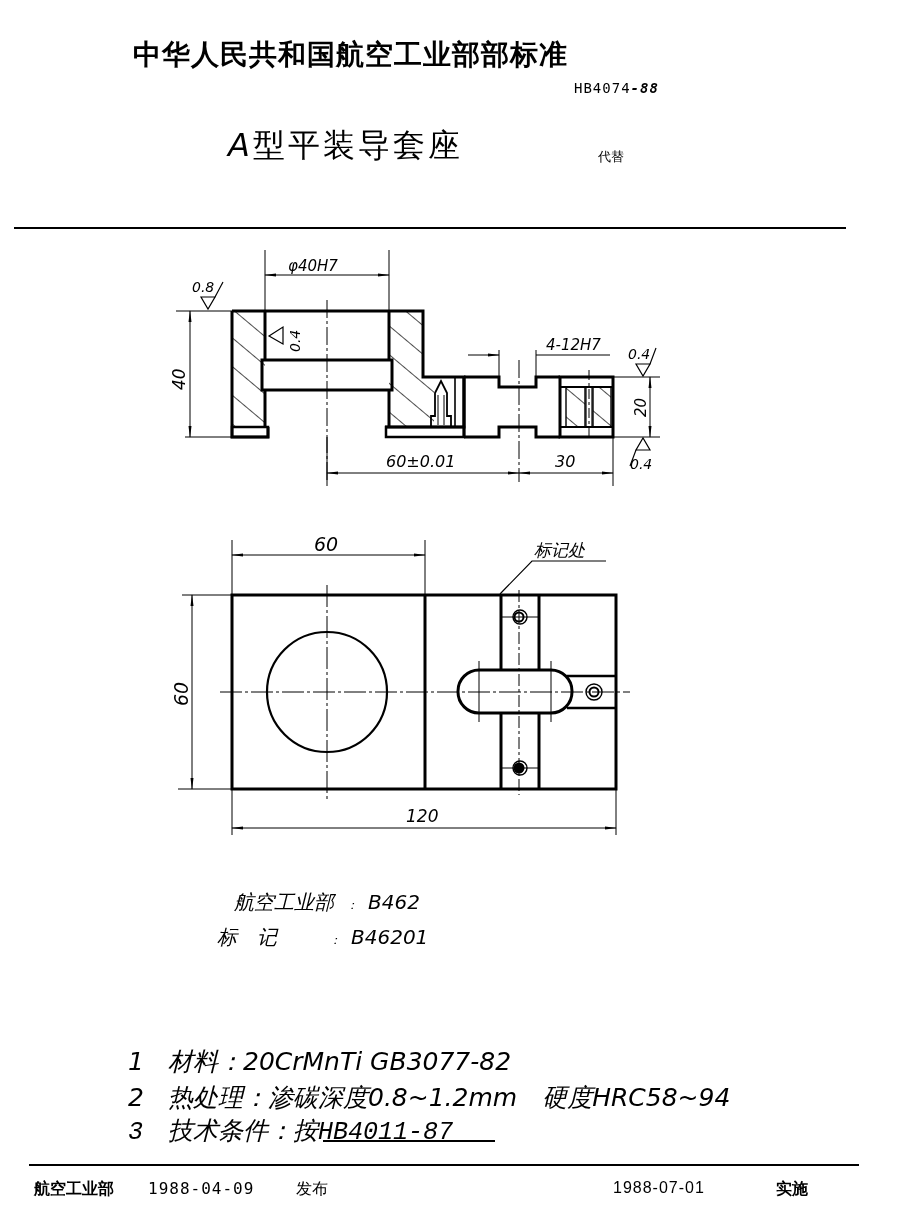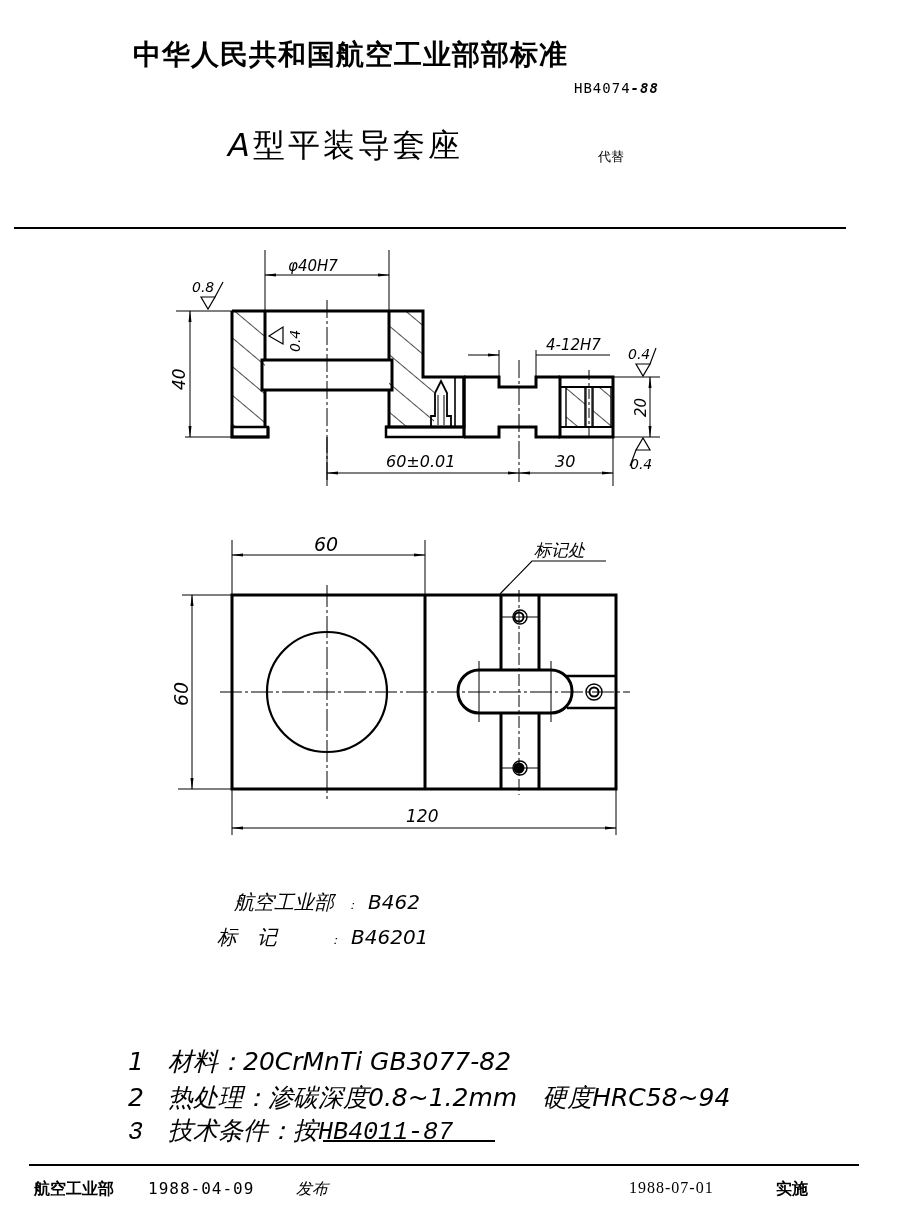--- a/index.html
+++ b/index.html
@@ -21,22 +21,22 @@
     .note { left: 128px; font-size: 25px; font-style: italic; margin-top: 40px; }
     .note .num { display: inline-block; width: 40px; }
     .note1 { top: 1005px; }
     .note2 { top: 1041px; }
     .note3 { top: 1074px; font-family: Liberation Mono, monospace; }
     .endline { left: 323px; top: 1140px; width: 172px; height: 2px; background: #000; }
     .hr-bottom { left: 29px; top: 1164px; width: 830px; height: 2px; background: #000; }
     .footer { top: 1179px; font-size: 16px; font-weight: bold; text-align: center; }
     .f-org { left: 34px; }
     .f-date1 { left: 135px; font-family: "DejaVu Sans Mono", monospace; font-weight: normal; letter-spacing: 1px; margin-left: 13px; }
-    .f-issue { left: 296px; font-weight: normal; font-style: italic; }
-    .f-date2 { left: 629px; font-family: Liberation Serif, serif; font-weight: normal; letter-spacing: 1px; }
+    .f-issue { left: 296px; font-weight: normal; }
+    .f-date2 { left: 613px; font-family: Liberation Sans, sans-serif; font-weight: normal; letter-spacing: 1px; }
     .f-impl { left: 776px; }
     svg text { font-family: "DejaVu Sans", sans-serif; font-style: italic; }
   </style>
 </head>
 <body>
 
 <div class="abs header-org">中华人民共和国航空工业部部标准</div>
 <div class="abs std-number"><span>HB4074</span><span class="year">-88</span></div>
 <div class="abs doc-title"><span class="a">A</span><span>型平装导套座</span></div>
 <div class="abs replaces">代替</div>

